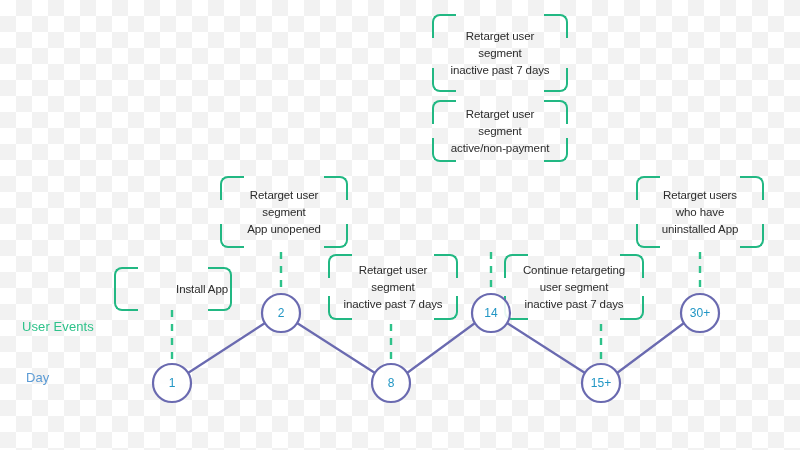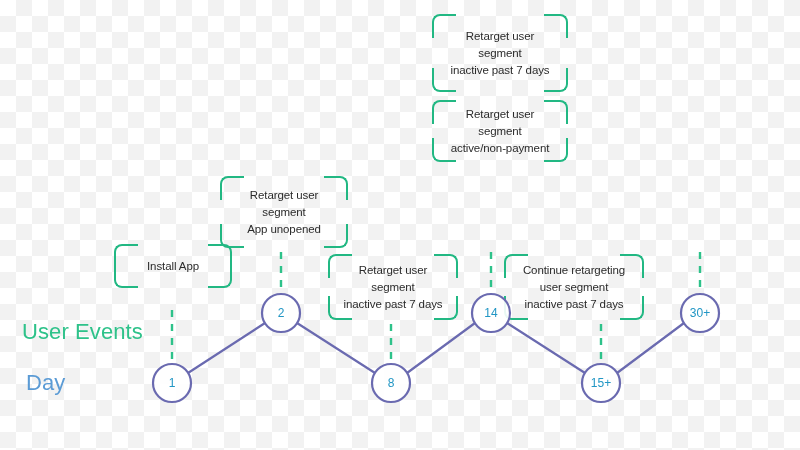--- a/index.html
+++ b/index.html
@@ -55,21 +55,21 @@
     font-size: 11.5px;
     line-height: 17px;
     white-space: pre-line;
     padding: 0 4px;
     letter-spacing: -0.1px;
   }
 
   
   .axis-label {
     position: absolute;
-    font-size: 22px;
+    font-size: 13px;
     letter-spacing: 0.1px;
   }
   #label-user-events { color: #2ec28a; left: 22px; top: 319px; }
   #label-day         { color: #5b9bd5; left: 26px; top: 370px; }
 
   
   #wire {
     position: absolute;
     left: 0; top: 0;
     width: 800px;
@@ -112,22 +112,31 @@
   <div class="callout" id="c3" style="left:220px; top:176px; width:128px; height:72px;">
     <span class="brk tl"></span>
     <span class="brk tr"></span>
     <span class="brk bl"></span>
     <span class="brk br"></span>
     <span class="txt">Retarget user
 segment
 App unopened</span>
   </div>
 
-
-  <div class="callout" id="c5" style="left:114px; top:244px; width:118px; height:44px;">
+  <div class="callout" id="c4" style="left:636px; top:176px; width:128px; height:72px;">
+    <span class="brk tl"></span>
+    <span class="brk tr"></span>
+    <span class="brk bl"></span>
+    <span class="brk br"></span>
+    <span class="txt">Retarget users
+who have
+uninstalled App</span>
+  </div>
+
+  <div class="callout" id="c5" style="left:114px; top:267px; width:118px; height:44px;justify-content:flex-end;">
     <span class="brk tl"></span>
     <span class="brk tr"></span>
     <span class="brk bl"></span>
     <span class="brk br"></span>
     <span class="txt">Install App</span>
   </div>
 
   <div class="callout" id="c6" style="left:328px; top:254px; width:130px; height:66px;">
     <span class="brk tl"></span>
     <span class="brk tr"></span>

